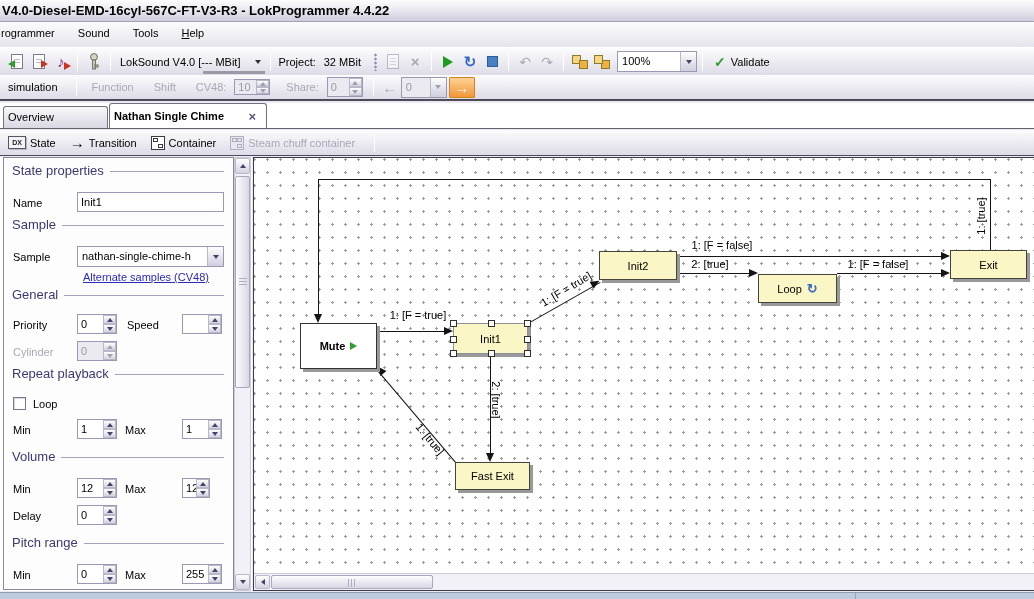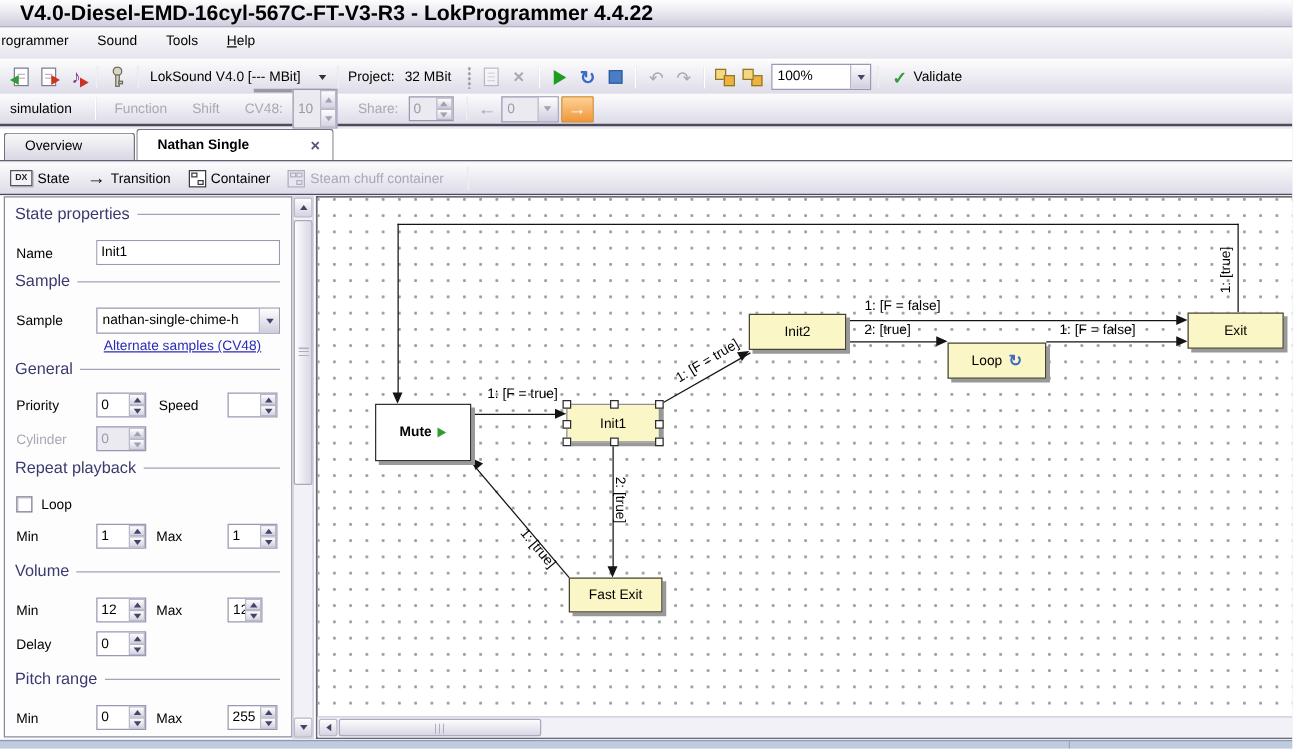--- a/index.html
+++ b/index.html
@@ -3,21 +3,21 @@
 <meta charset="utf-8">
 <style>
   * { box-sizing: border-box; }
   html,body { margin:0; padding:0; }
   body { font-family:"Liberation Sans", sans-serif; background:#ece9f4; }
   #app { position:relative; width:1034px; height:599px; overflow:hidden; background:#ece9f4; font-size:11px; color:#000; }
 
   
   .titlebar { position:absolute; left:0; top:0; width:100%; height:22px;
     background:linear-gradient(#fdfdfe 0%, #ebeaf1 45%, #cfcdde 100%);
-    border-bottom:1px solid #a4a2b6; font-weight:bold; font-size:17px; line-height:21px; padding-left:16px; }
+    border-bottom:1px solid #a4a2b6; font-weight:bold; font-size:13px; line-height:21px; padding-left:2px; }
   .menubar { position:absolute; left:0; top:22px; width:100%; height:25px;
     background:linear-gradient(#fbfbfc,#e6e5ee); }
   .menu-item { display:inline-block; padding:5px 10px 0 10px; height:25px; cursor:default; }
   .menu-item.first { padding-left:1px;text-align:center; }
   .ul-first::first-letter { text-decoration:underline; }
 
   .tbar { position:absolute; left:0; width:100%; display:flex; align-items:center;
     background:linear-gradient(#fcfcfd,#dddce8); }
   .tb1 { top:47px; height:28px; border-top:1px solid #fff; padding-left:6px; }
   .tb2 { top:75px; height:26px; border-bottom:2px solid #4c4c58; padding-left:4px; }
@@ -67,21 +67,21 @@
   .sb { flex:1; background:linear-gradient(#fefefe,#d4d3e1); border:1px solid #b9b8c9; display:flex; align-items:center; justify-content:center; }
   .spin.dis { background:#eceaf1; } .spin.dis input { color:#9a99a6; }
   .spin.dis .sb .tu { border-bottom-color:#a0a0b0; } .spin.dis .sb .td { border-top-color:#a0a0b0; }
 
   .arrow-gly { font-size:15px; font-weight:bold; }
   .orange-btn { width:26px; height:21px; margin-left:2px; display:flex; align-items:center; justify-content:center;
     background:linear-gradient(#fdd294,#f2973a); border:1px solid #d2861f; border-radius:1px; color:#fafafa; }
 
   
   .tabrow { position:absolute; left:0; top:103px; width:100%; height:26px; background:#ffffff; border-bottom:1px solid #62626e; }
-  .tab { position:absolute; bottom:0; height:22px; line-height:21px; padding:0 16px;
+  .tab { position:absolute; bottom:0; height:22px; line-height:21px; padding:0 4px;
     border:1px solid #72727f; border-bottom:none; border-radius:3px 3px 0 0;
     background:linear-gradient(#f8f8fa,#d9d8e4); }
   .tab.active { height:25px; line-height:25px; background:#fff; font-weight:bold; padding-right:34px; }
   .tab .closex { position:absolute; right:10px; top:0; color:#55557d; font-weight:bold; font-size:13px; }
 
   
   .tb3 { top:130px; height:26px; border-bottom:1px solid #4c4c58; padding-left:8px; gap:4px; }
   .dxicon { width:18px; height:13px; border:1px solid #55555f; background:#f4f4f8; font-size:7px; font-weight:bold;
     display:flex; align-items:center; justify-content:center; color:#222; box-shadow:1px 1px 0 #b9b8c9; }
   .cicon { position:relative; width:14px; height:14px; border:1px solid #3a3a44; background:#fff; }
@@ -240,21 +240,21 @@
       <span>Validate</span>
     </span>
   </div>
 
   <div class="tbar tb2">
     <span style="padding:0 4px">simulation</span>
     <span class="sep" style="margin-left:14px"></span>
     <span class="dis-txt" style="padding:0 10px">Function</span>
     <span class="dis-txt" style="padding:0 10px">Shift</span>
     <span class="dis-txt" style="padding:0 8px 0 10px">CV48:</span>
-    <span class="spin dis" style="position:relative; width:36px; height:32px">
+    <span class="spin dis" style="position:relative; width:36px; height:16px">
       <input disabled="" value="10" style="">
       <span class="sbtns">
           <span class="sb">
             <i class="tu"></i>
           </span>
           <span class="sb">
             <i class="td"></i>
           </span>
         </span>
     </span>

